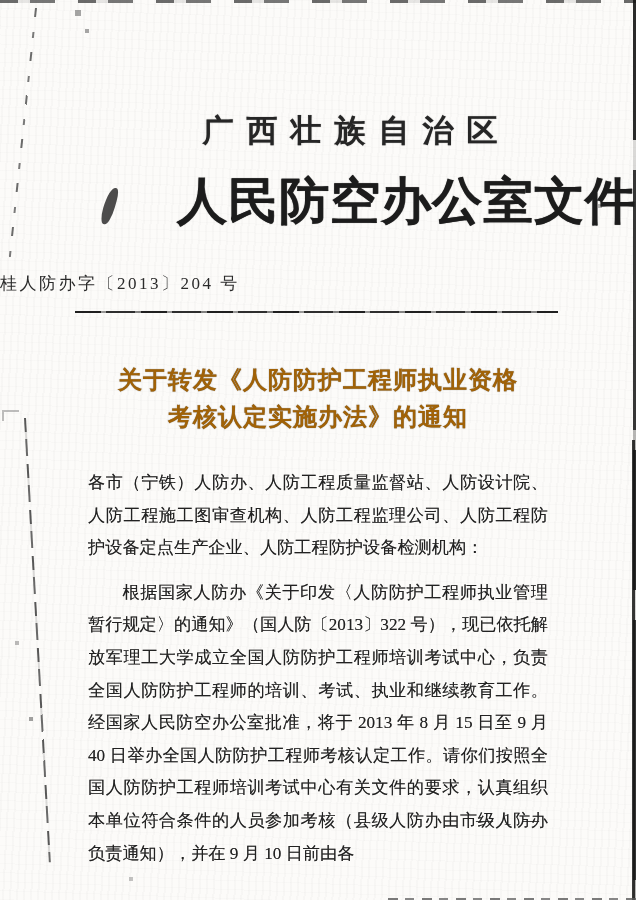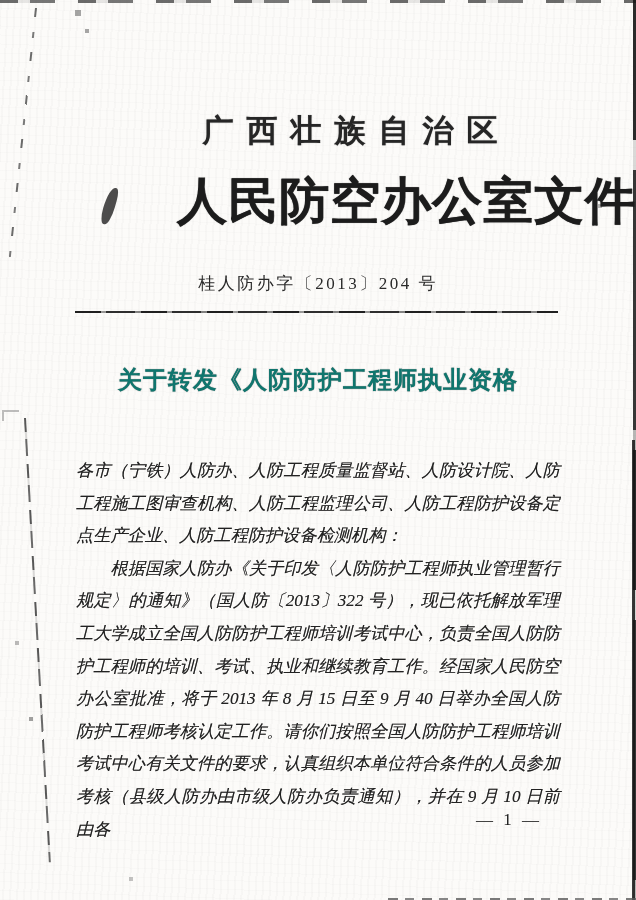--- a/index.html
+++ b/index.html
@@ -94,43 +94,42 @@
   }
   .hdr-office {
     position: absolute; top: 168px; left: 0; width: 100%;
     text-align: right;
     font-size: 50px; font-weight: 900; letter-spacing: 1px;
     color: #1c1c1c;
     text-shadow: 0.5px 0 0 rgba(20,20,20,.7), 0 0 1px rgba(20,20,20,.5);
   }
   .doc-number {
     position: absolute; top: 272px; left: 0; width: 100%;
-    text-align: center;
     font-size: 17px; letter-spacing: 2.5px; color: #2a2a2a;
   }
   .red-rule {
     position: absolute; top: 311px; left: 75px; width: 483px; height: 2px;
     background: repeating-linear-gradient(90deg,
       #1f1f1f 0 26px, rgba(31,31,31,.45) 26px 31px,
       #2e2e2e 31px 60px, rgba(31,31,31,.55) 60px 66px);
   }
   .doc-title {
     position: absolute; top: 362px; left: 48px; width: 540px;
     text-align: center;
     font-size: 24px; font-weight: 700; line-height: 37px;
-    letter-spacing: 1px; color: #0f766e;
+    letter-spacing: 1px; color: #a16207;
     text-shadow: 0 0 1px rgba(20,20,20,.6);
   }
   .doc-body {
     position: absolute; top: 455px; left: 76px; width: 484px;
     font-size: 17.2px; line-height: 32.6px;
     text-align: justify; color: #222222;
     text-shadow: 0 0 0.5px rgba(30,30,30,.5);
   }
-  .doc-body p { margin: 0; font-style: italic; }
+  .doc-body p { margin: 12px; }
   .doc-body p.indent { text-indent: 2em; }
   .page-number {
     position: absolute; top: 810px; right: 94px;
     font-size: 17px; letter-spacing: 3px; color: #202020;
   }
 </style>
 </head>
 <body>
 
 <div class="page">
@@ -148,20 +147,21 @@
 
   <div class="hdr-region">广西壮族自治区</div>
   <div class="hdr-office">人民防空办公室文件</div>
 
   <div class="doc-number">桂人防办字〔2013〕204 号</div>
 
   <div class="red-rule"></div>
 
   <div class="doc-title">
     <div>关于转发《人防防护工程师执业资格</div>
+    <div>考核认定实施办法》的通知</div>
   </div>
 
   <div class="doc-body">
     <p>各市（宁铁）人防办、人防工程质量监督站、人防设计院、人防工程施工图审查机构、人防工程监理公司、人防工程防护设备定点生产企业、人防工程防护设备检测机构：</p>
     <p class="indent">根据国家人防办《关于印发〈人防防护工程师执业管理暂行规定〉的通知》（国人防〔2013〕322 号），现已依托解放军理工大学成立全国人防防护工程师培训考试中心，负责全国人防防护工程师的培训、考试、执业和继续教育工作。经国家人民防空办公室批准，将于 2013 年 8 月 15 日至 9 月 40 日举办全国人防防护工程师考核认定工作。请你们按照全国人防防护工程师培训考试中心有关文件的要求，认真组织本单位符合条件的人员参加考核（县级人防办由市级人防办负责通知），并在 9 月 10 日前由各</p>
   </div>
 
   <div class="page-number">— 1 —</div>
 
 </div>

